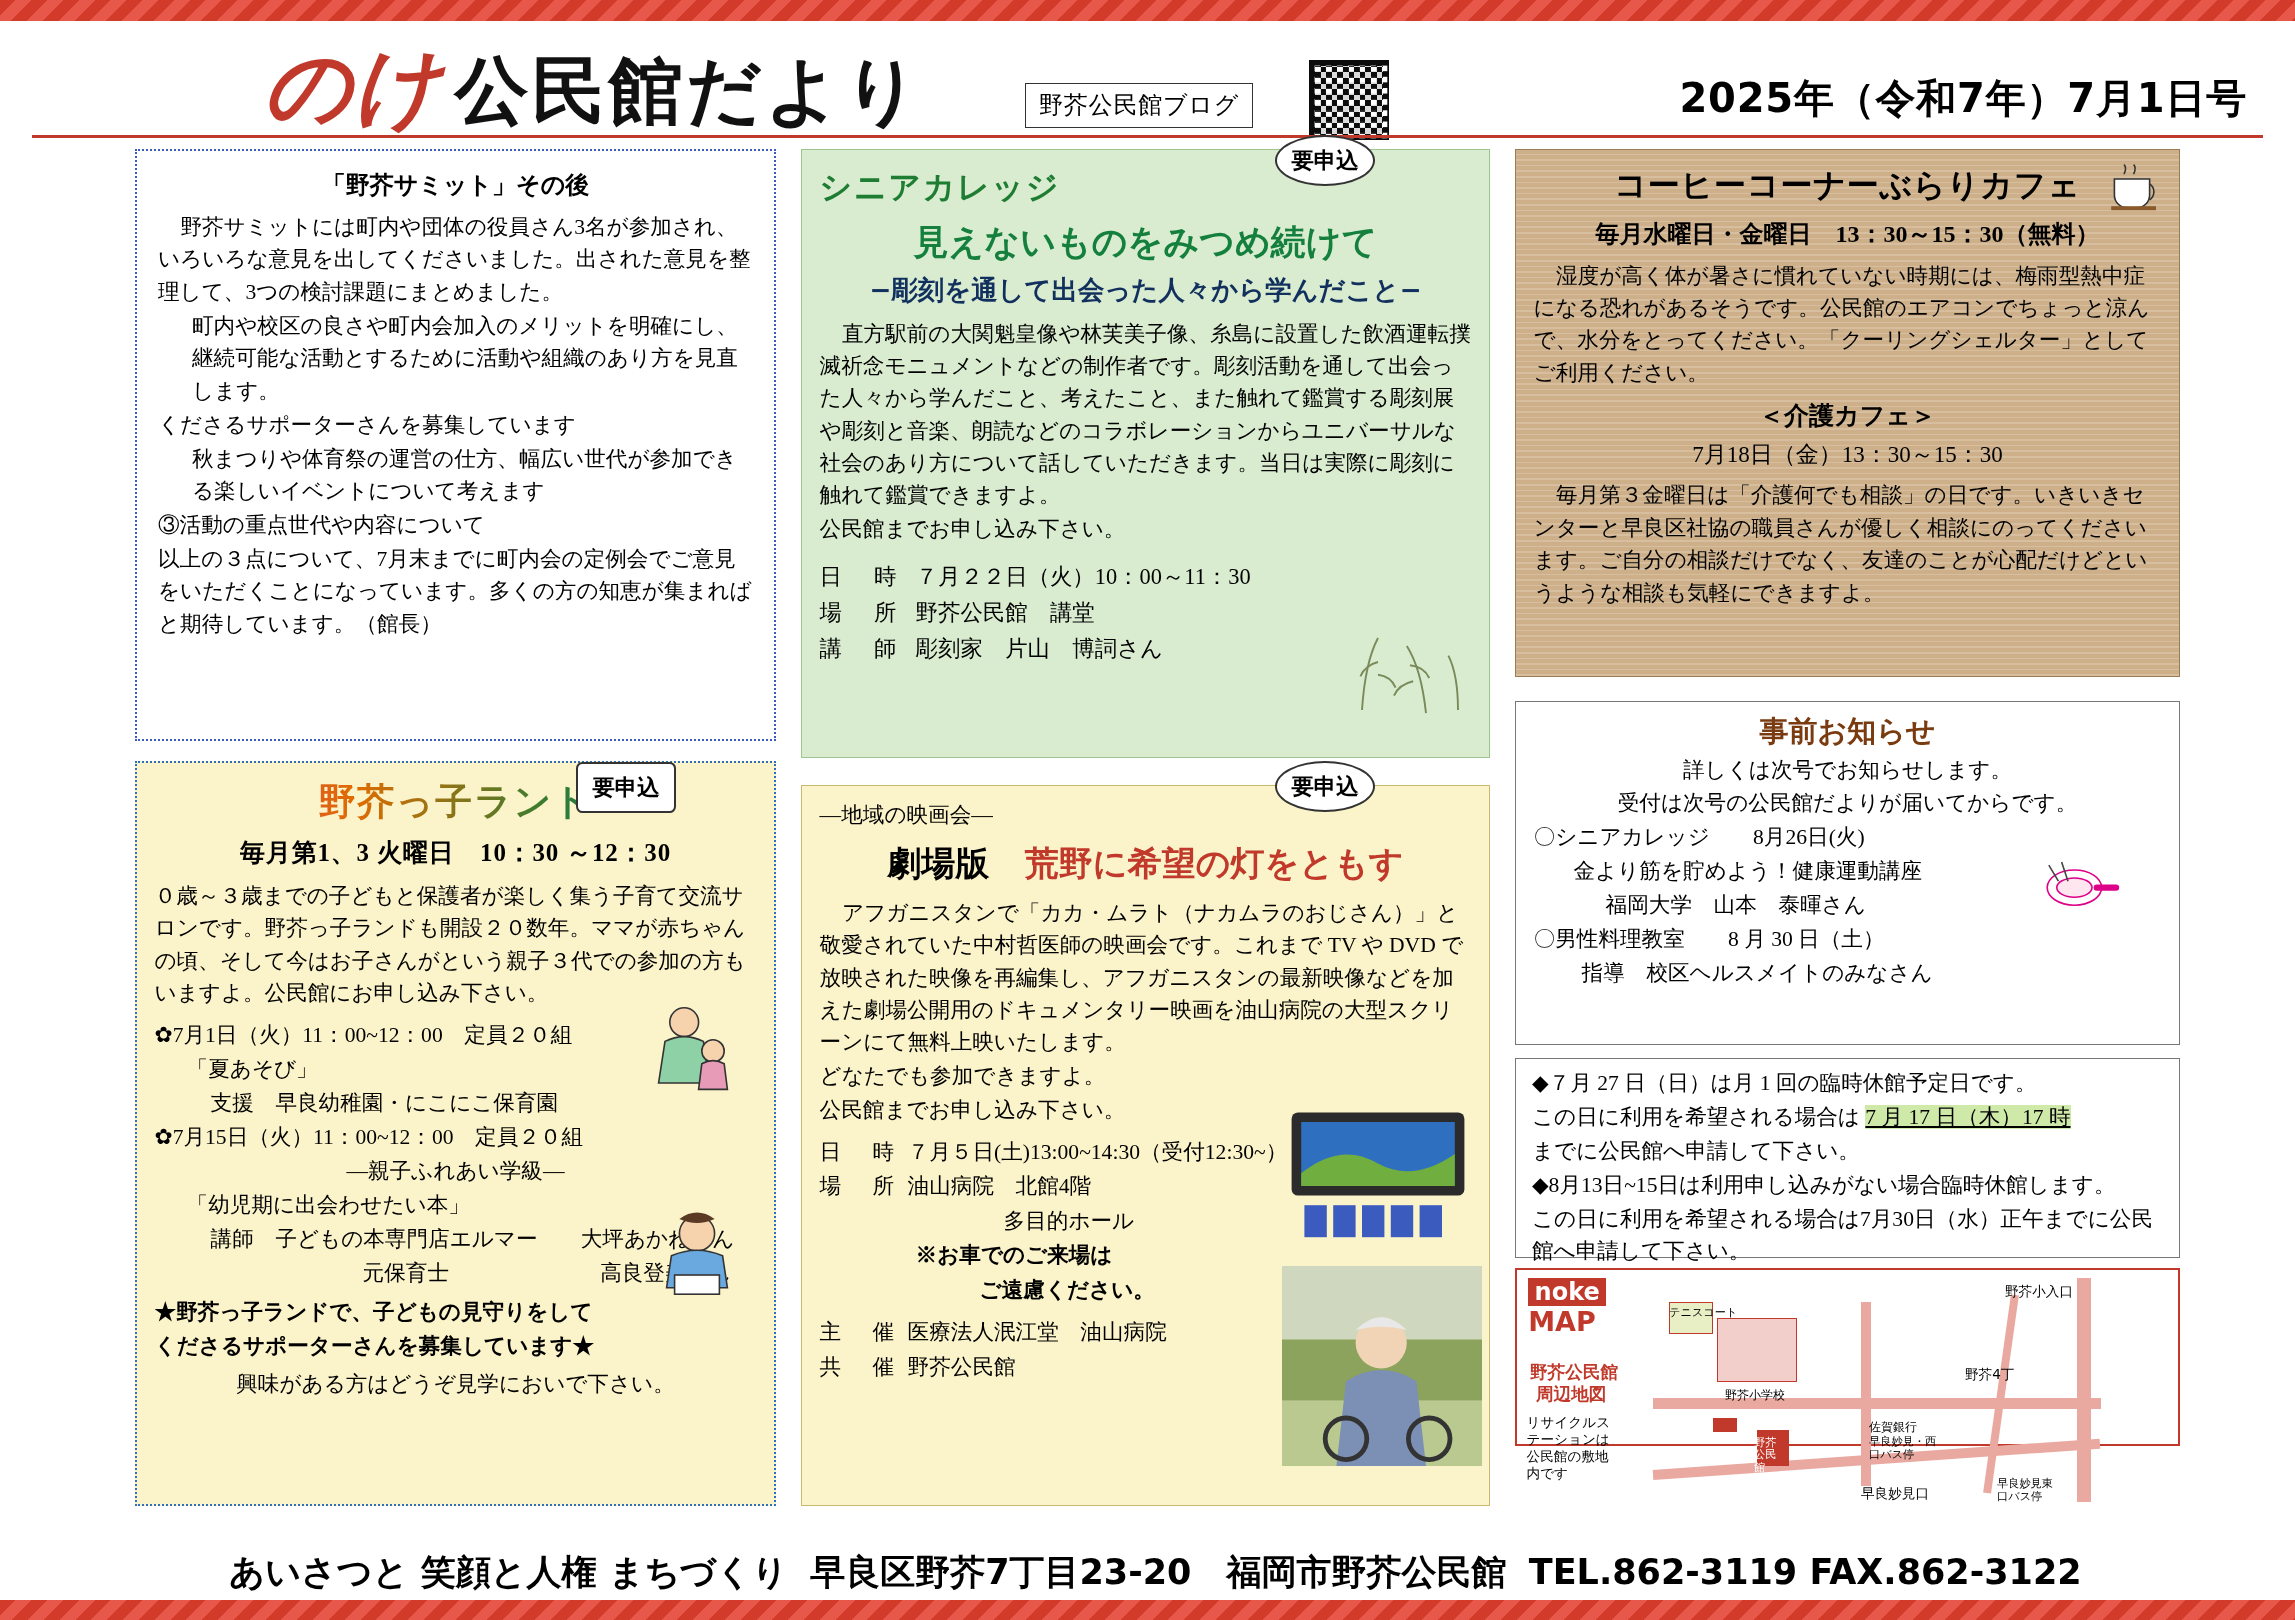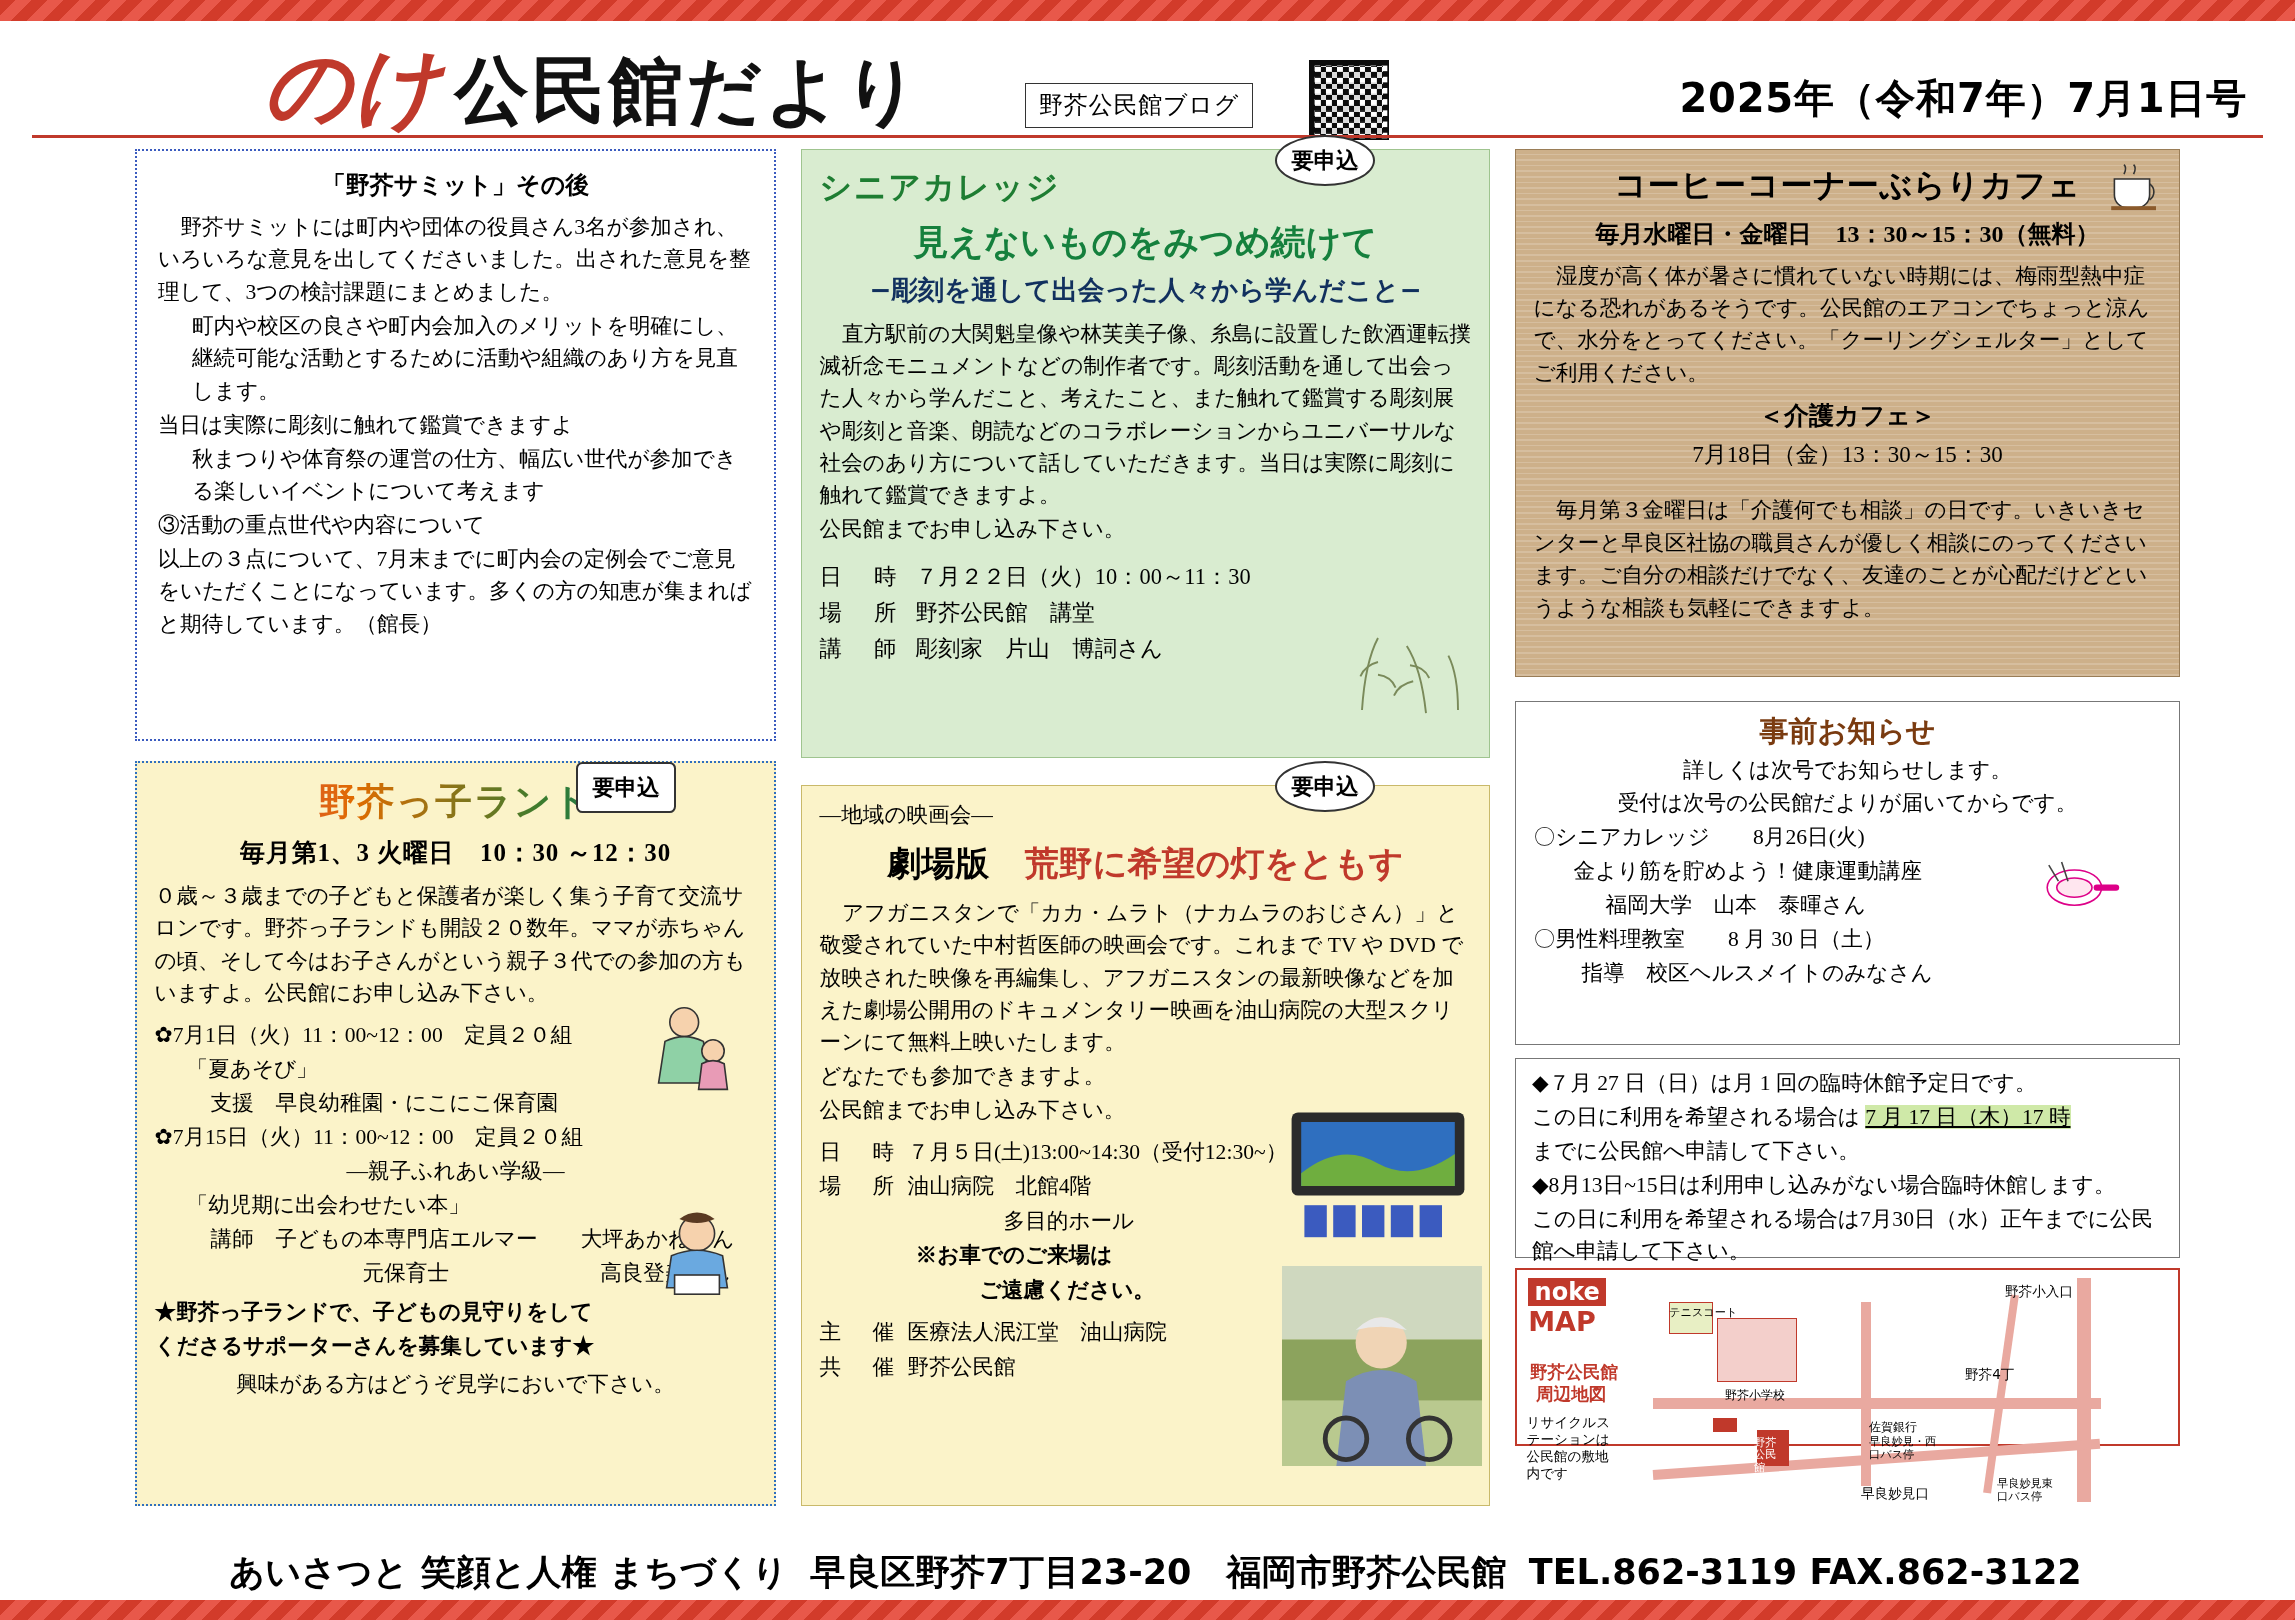--- a/index.html
+++ b/index.html
@@ -169,21 +169,21 @@
     border: 1.6px solid #9a7d57;
     padding: 11.2px 17.6px; font-size: 21.6px;
   }
   #coffee .ctitle {
     font-size: 32px; font-weight: bold; text-align:center;
     font-family:"DejaVu Sans",sans-serif; letter-spacing:0.8px;
   }
   #coffee .chours { font-size: 24px; font-weight:bold; text-align:center; margin:6.4px 0 8px;}
   #coffee p { margin: 0 0 1.6px 0; }
   #coffee .sec { font-size: 25px; font-weight: bold; text-align:center; margin: 8px 0 3.2px;}
-  #coffee .sec2 { font-size: 23px; text-align:center; margin-bottom: 22px;}
+  #coffee .sec2 { font-size: 23px; text-align:center; margin-bottom: 7px;}
 
   
   #notice {
     left: 1515px; top: 701px; width: 665px; height: 344px;
     background: #fff; border: 1.6px solid #777;
     padding: 8px 17.6px; font-size: 21.6px;
   }
   #notice .ntitle {
     font-size: 29px; font-weight:bold; text-align:center; color:#7a3b10;
     font-family:"DejaVu Sans",sans-serif;
@@ -242,21 +242,21 @@
     <div class="blog-badge">野芥公民館ブログ</div>
     <div class="qr"></div>
     <div class="issue-date">2025年（令和7年）7月1日号</div>
   </div>
   <div class="hrule"></div>
 
   <div class="box dotted jp" id="summit">
     <div class="title">「野芥サミット」その後</div>
     <p class="ind1">野芥サミットには町内や団体の役員さん3名が参加され、いろいろな意見を出してくださいました。出された意見を整理して、3つの検討課題にまとめました。</p>
     <p class="ind2">町内や校区の良さや町内会加入のメリットを明確にし、継続可能な活動とするために活動や組織のあり方を見直します。</p>
-    <p>当日は実際に彫刻に触れて鑑賞できますよ</p>
+    <p>くださるサポーターさんを募集しています</p>
     <p class="ind2">秋まつりや体育祭の運営の仕方、幅広い世代が参加できる楽しいイベントについて考えます</p>
     <p>③活動の重点世代や内容について</p>
     <p>以上の３点について、7月末までに町内会の定例会でご意見をいただくことになっています。多くの方の知恵が集まればと期待しています。（館長）</p>
   </div>
 
   <div class="box jp" id="nokekko">
     <div class="bigtitle">野芥っ子ランド</div>
     <div class="sub">毎月第1、3 火曜日　10：30 ～12：30</div>
     <p>０歳～３歳までの子どもと保護者が楽しく集う子育て交流サロンです。野芥っ子ランドも開設２０数年。ママが赤ちゃんの頃、そして今はお子さんがという親子３代での参加の方もいますよ。公民館にお申し込み下さい。</p>
     <p style="margin-top:9.6px">✿7月1日（火）11：00~12：00　定員２０組</p>

